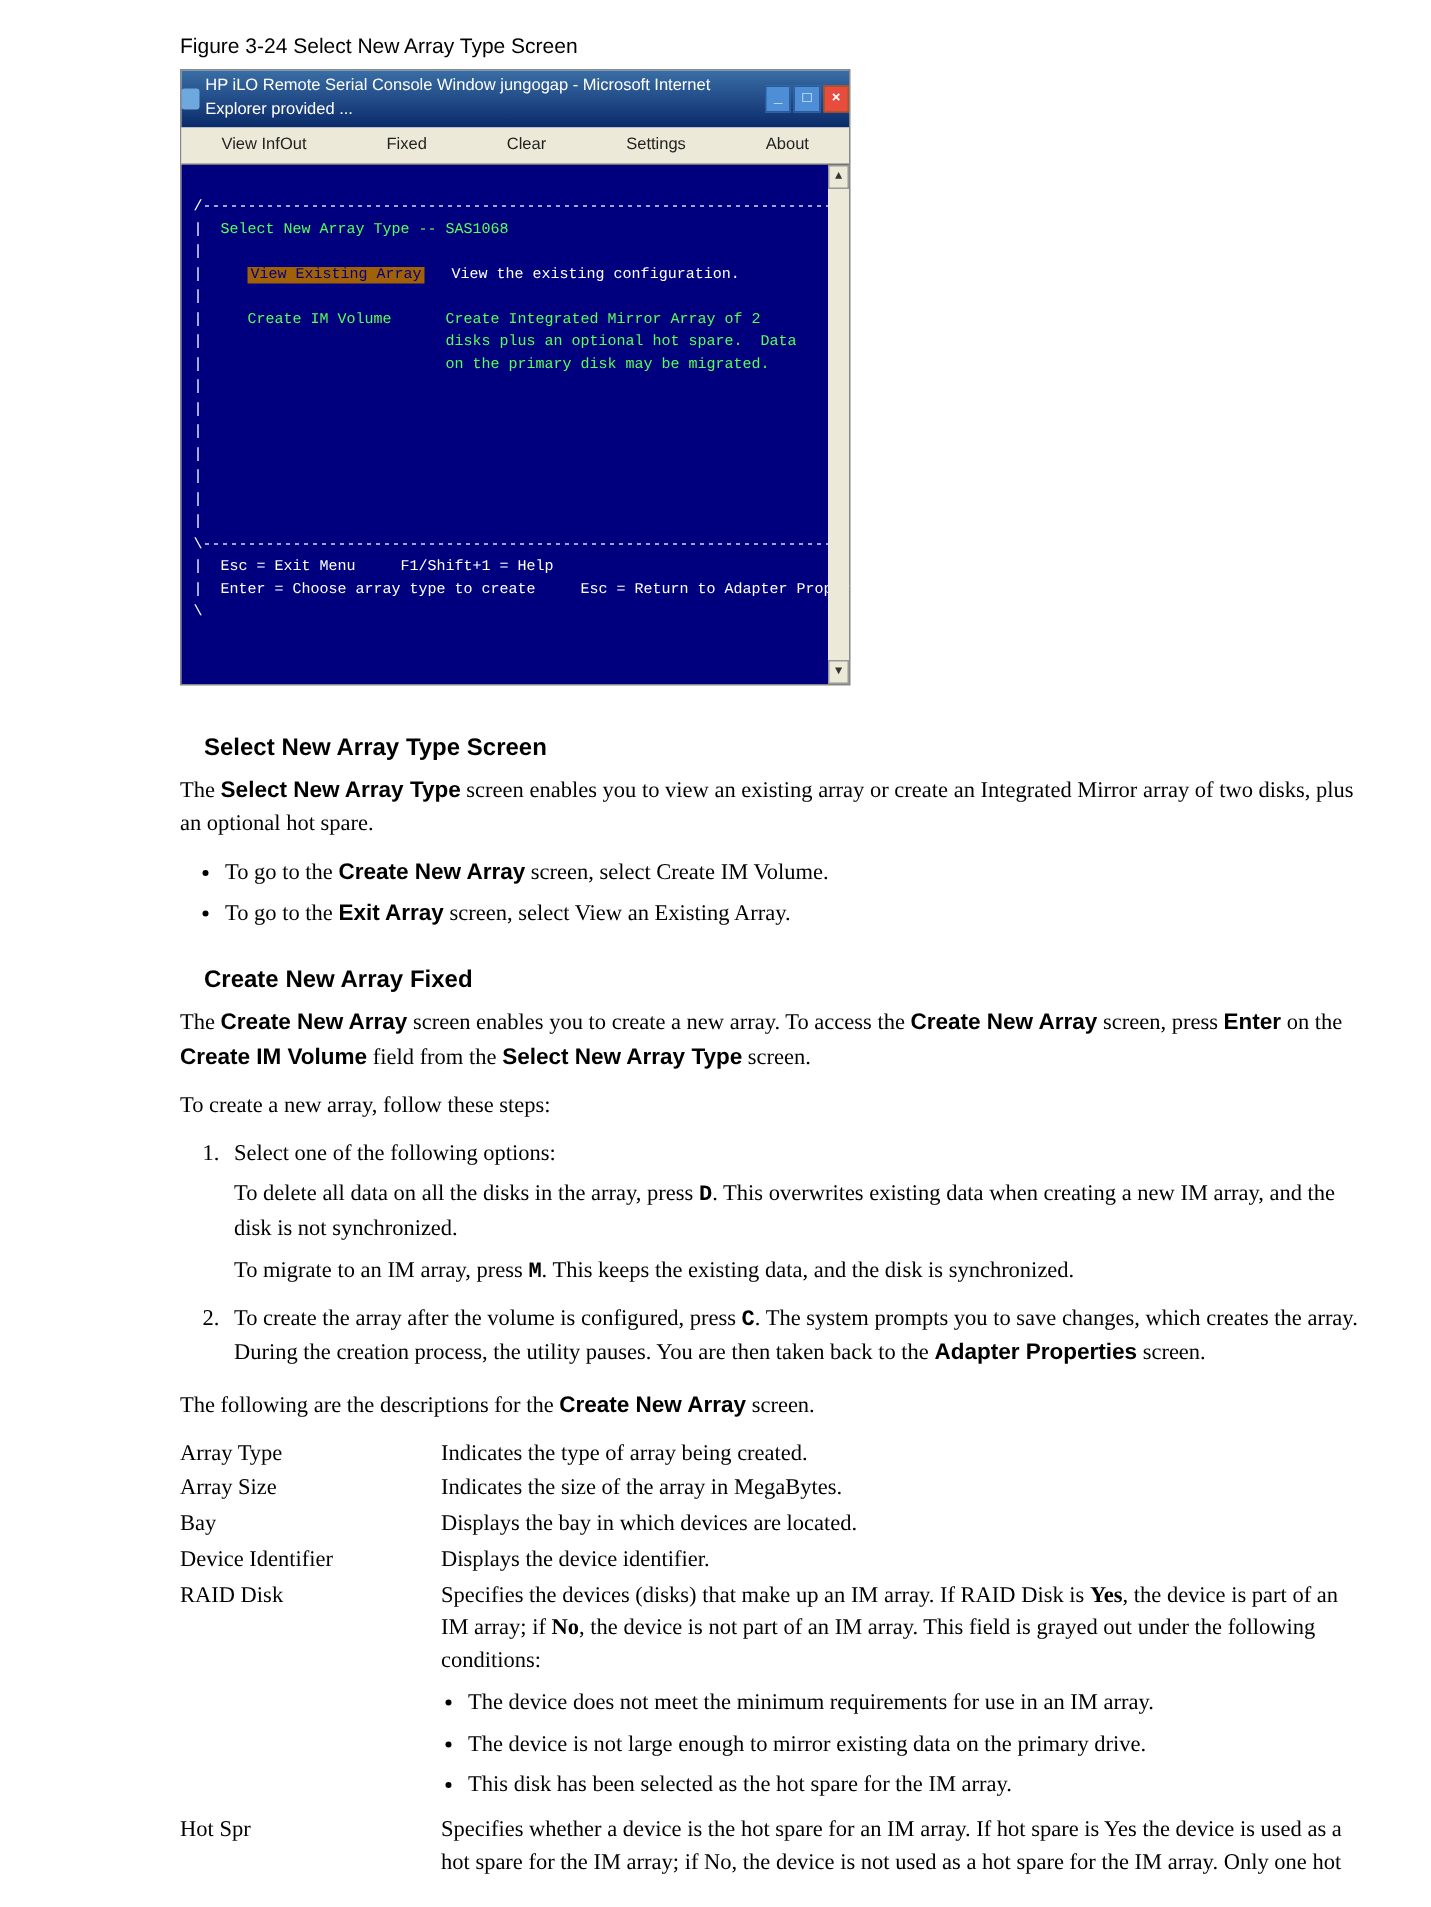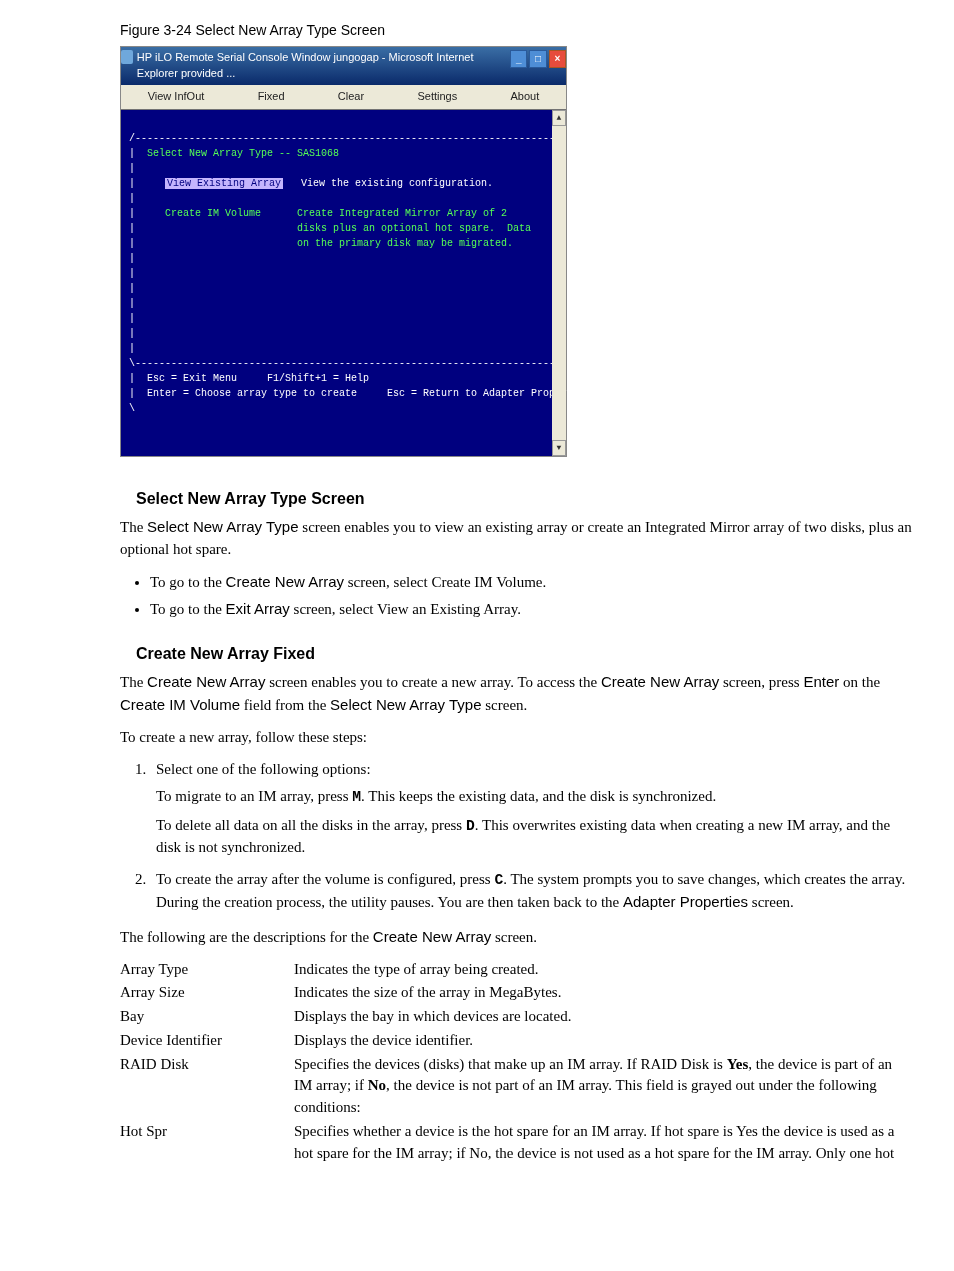--- a/index.html
+++ b/index.html
@@ -25,20 +25,21 @@
     font-family: 'Courier New', monospace;
     background: #fff;
   }
   .titlebar {
     background: linear-gradient(#3a6ea5, #0a2a6a);
     color: #fff;
     font-size: 11px;
     font-family: Tahoma, sans-serif;
     padding: 3px 0;
     display: flex;
+    align-items: center;
   }
   .titlebar .ico { width:14px; height:14px; background:#6fa8dc; margin-right:4px; border-radius:2px; }
   .titlebar .spacer { flex:1; }
   .winbtn { width:18px; height:16px; margin-left:2px; display:flex; align-items:center; justify-content:center; font-family: Arial; font-size:10px; font-weight:bold;}
   .winbtn.min, .winbtn.max { background:#4e8ed6; color:#fff; border:1px solid #2a5a9a;}
   .winbtn.close { background:#e74c3c; color:#fff; border:1px solid #a52; }
   .menubar {
     background:#ece9d8;
     font-family: Arial, sans-serif;
     font-size:11px;
@@ -53,42 +54,42 @@
     background:#00007f;
     color:#fff;
     padding: 6px 8px 10px 8px;
     font-size:10px;
     line-height: 1.5;
     white-space: pre;
     position: relative;
     min-height: 235px;
   }
   .term .green { color:#55ff55; }
-  .term .hl { background:#c4b5fd; color:#000080; padding:0 2px; }
+  .term .hl { background:#a16207; color:#000080; padding:0 2px; }
   .scrollbar {
     position:absolute; right:0; top:0; bottom:0; width:14px;
     background:#ece9d8;
     display:flex; flex-direction:column;
   }
   .sbtn { height:14px; background:#ece9d8; border:1px solid #999; font-size:8px; display:flex;align-items:center;justify-content:center;color:#333;}
   .strack{flex:1; background:#ece9d8;}
   .h3 {
     font-family: Arial, Helvetica, sans-serif;
     font-weight: bold;
     font-size: 16px;
     margin: 22px 0 6px 16px;
   }
   p { margin: 6px 0 10px 0; }
   ul.bul { list-style: disc; padding-left: 30px; margin:4px 0 12px 0;}
   ul.bul li { margin-bottom: 4px; }
   ol.steps { padding-left: 30px; margin:4px 0 12px 0;}
   ol.steps li { margin-bottom: 10px; padding-left: 6px;}
   ol.steps li p { margin: 6px 0; }
   b, .b { font-weight: bold; }
-  .sans-b { font-family: Arial, Helvetica, sans-serif; font-weight: normal; }
+  .sans-b { font-family: Arial, Helvetica, sans-serif; font-weight: bold; }
   .mono { font-family: 'Courier New', monospace; font-weight: bold; font-size: 0.98em;}
   .dl { display: grid; grid-template-columns: 170px 1fr; column-gap: 4px; row-gap: 2px; margin-top: 6px;}
   .dl .dt { }
   .dl .dd { }
   .dl .dd ul { list-style: disc; padding-left: 18px; margin:6px 0;}
   .dl .dd ul li { margin-bottom: 6px; }
 </style>
 </head>
 <body>
 
@@ -153,24 +154,24 @@
 
 <div class="h3">Create New Array Fixed</div>
 <p>
   <span>The </span><span class="sans-b">Create New Array</span><span> screen enables you to create a new array. To access the </span><span class="sans-b">Create New Array</span><span> screen, press </span><span class="sans-b">Enter</span><span> on the </span><span class="sans-b">Create IM Volume</span><span> field from the </span><span class="sans-b">Select New Array Type</span><span> screen.</span>
 </p>
 <p>To create a new array, follow these steps:</p>
 <ol class="steps">
   <li>
     <span>Select one of the following options:</span>
     <p>
-      <span>To migrate to an IM array, press </span><span class="mono">M</span><span>. This keeps the existing data, and the disk is synchronized.</span>
+      <span>To delete all data on all the disks in the array, press </span><span class="mono">D</span><span>. This overwrites existing data when creating a new IM array, and the disk is not synchronized.</span>
     </p>
     <p>
-      <span>To delete all data on all the disks in the array, press </span><span class="mono">D</span><span>. This overwrites existing data when creating a new IM array, and the disk is not synchronized.</span>
+      <span>To migrate to an IM array, press </span><span class="mono">M</span><span>. This keeps the existing data, and the disk is synchronized.</span>
     </p>
   </li>
   <li>
     <span>To create the array after the volume is configured, press </span><span class="mono">C</span><span>. The system prompts you to save changes, which creates the array. During the creation process, the utility pauses. You are then taken back to the </span><span class="sans-b">Adapter Properties</span><span> screen.</span>
   </li>
 </ol>
 <p>
   <span>The following are the descriptions for the </span><span class="sans-b">Create New Array</span><span> screen.</span>
 </p>
 
@@ -183,17 +184,22 @@
 
   <div class="dt">Bay</div>
   <div class="dd">Displays the bay in which devices are located.</div>
 
   <div class="dt">Device Identifier</div>
   <div class="dd">Displays the device identifier.</div>
 
   <div class="dt">RAID Disk</div>
   <div class="dd">
     <span>Specifies the devices (disks) that make up an IM array. If RAID Disk is </span><b>Yes</b><span>, the device is part of an IM array; if </span><b>No</b><span>, the device is not part of an IM array. This field is grayed out under the following conditions:</span>
+    <ul>
+      <li>The device does not meet the minimum requirements for use in an IM array.</li>
+      <li>The device is not large enough to mirror existing data on the primary drive.</li>
+      <li>This disk has been selected as the hot spare for the IM array.</li>
+    </ul>
   </div>
 
   <div class="dt">Hot Spr</div>
   <div class="dd">Specifies whether a device is the hot spare for an IM array. If hot spare is Yes the device is used as a hot spare for the IM array; if No, the device is not used as a hot spare for the IM array. Only one hot</div>
 </div>
 
 </body></html>

